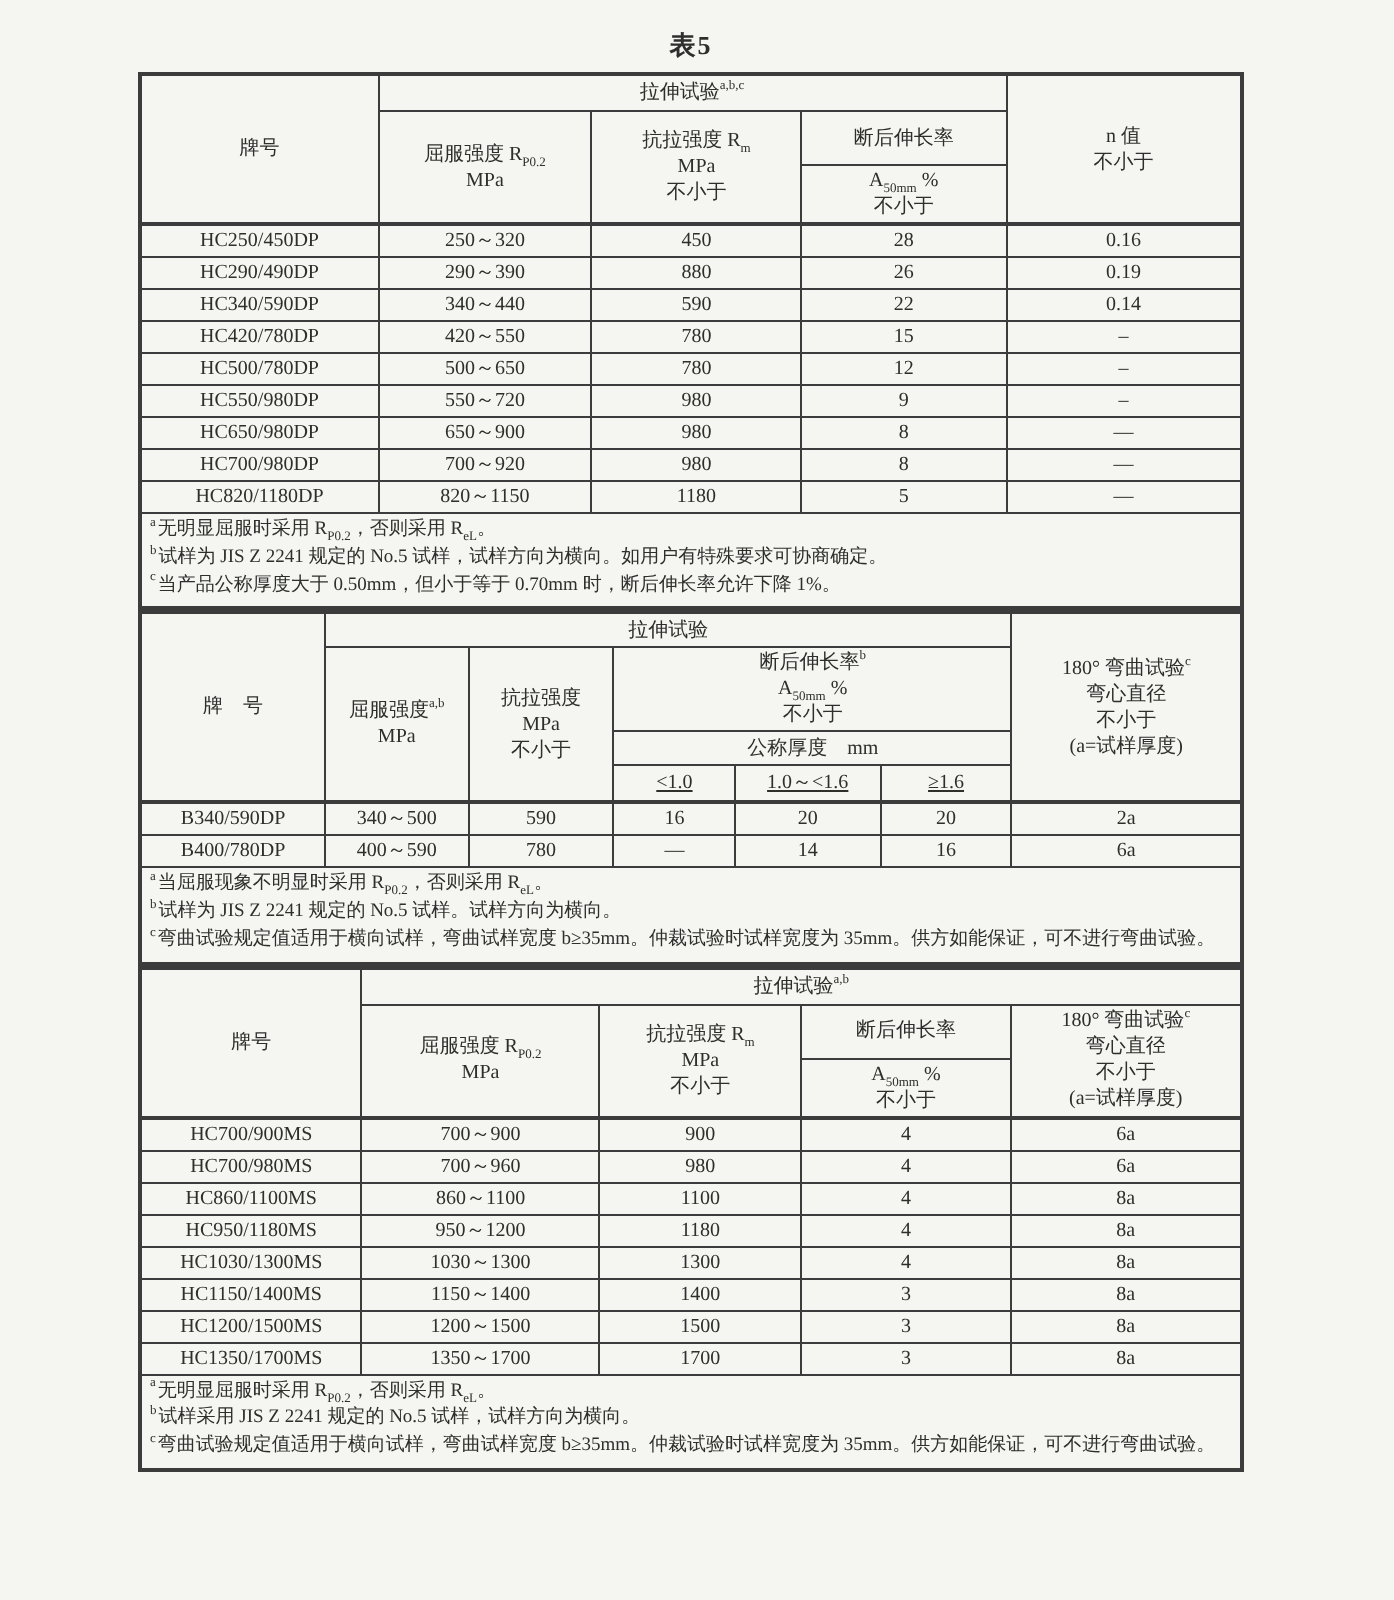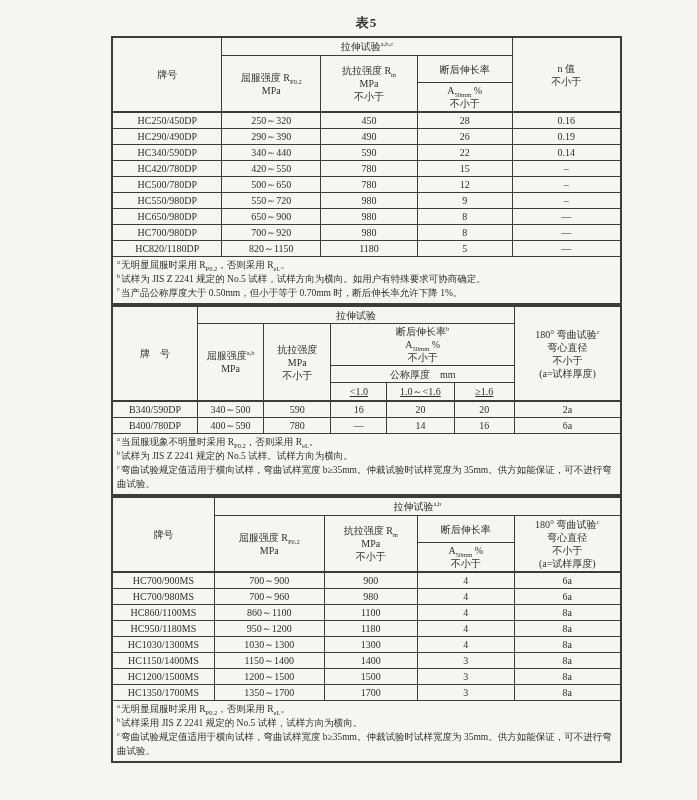--- a/index.html
+++ b/index.html
@@ -7,21 +7,21 @@
     --line:#3c3c3c;
     --bg:#f5f5f2;
   }
   html,body{margin:0;padding:0;}
   body{
     width:697px;height:800px;overflow:hidden;
     background:var(--bg);
     color:var(--ink);
     font-family:"Liberation Serif","DejaVu Serif",serif;
   }
-  .doc{padding:6px 75px 0 111px;}
+  .doc{padding:6px 75px 0 69px;}
   .tbl-title{
     text-align:center;font-weight:bold;font-size:13px;
     margin:8px 0 4px;letter-spacing:1px;
   }
   table{
     width:100%;border-collapse:collapse;table-layout:fixed;
     border:2px solid var(--line);
   }
   th,td{
     border:1px solid var(--line);
@@ -85,21 +85,21 @@
         <tr>
           <td>HC250/450DP</td>
           <td>250～320</td>
           <td>450</td>
           <td>28</td>
           <td>0.16</td>
         </tr>
         <tr>
           <td>HC290/490DP</td>
           <td>290～390</td>
-          <td>490</td>
+          <td>880</td>
           <td>26</td>
           <td>0.19</td>
         </tr>
         <tr>
           <td>HC340/590DP</td>
           <td>340～440</td>
           <td>590</td>
           <td>22</td>
           <td>0.14</td>
         </tr>

